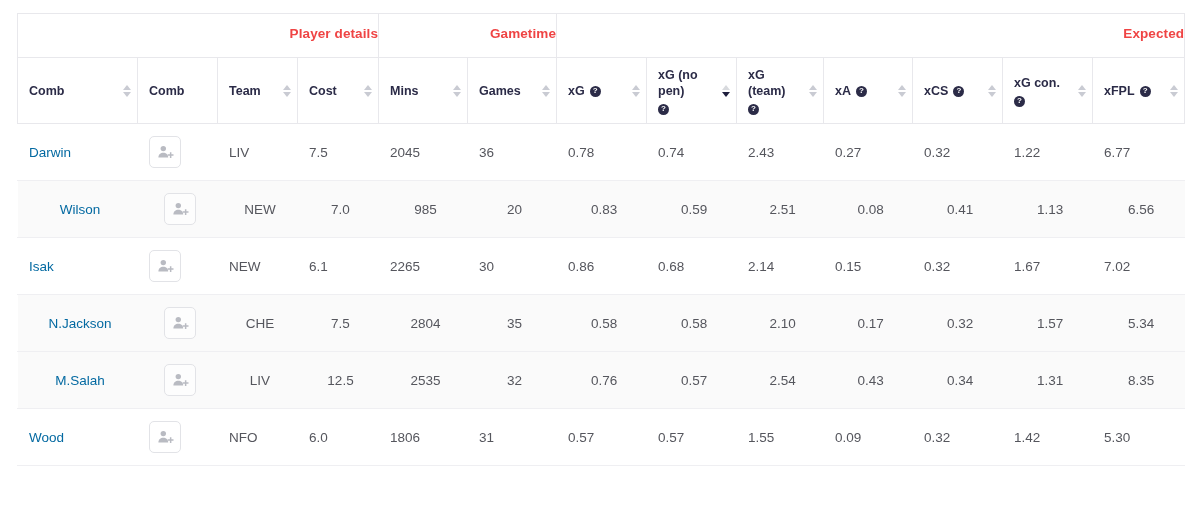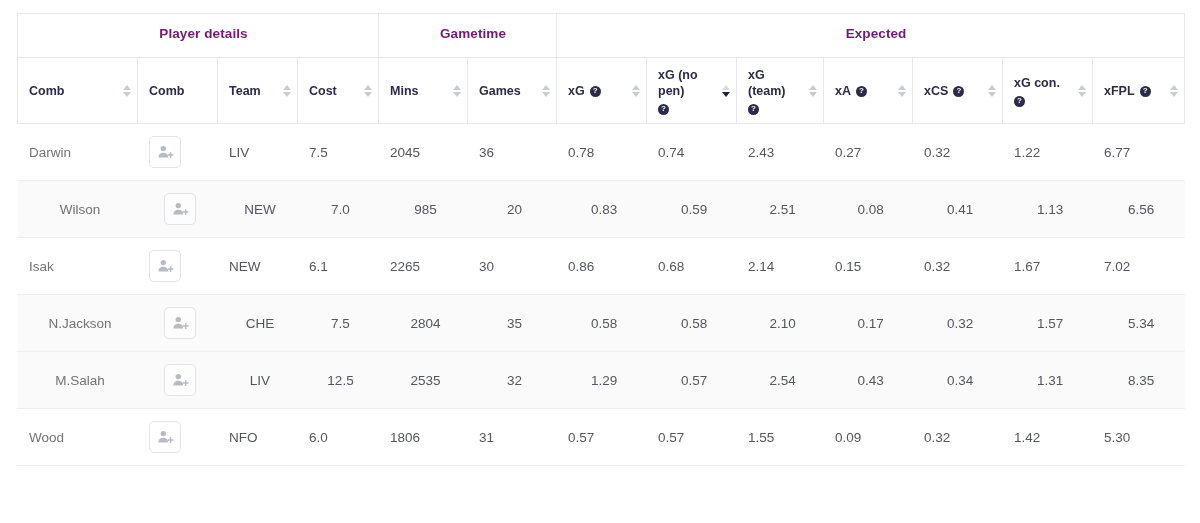--- a/index.html
+++ b/index.html
@@ -28,27 +28,27 @@
     border-collapse: collapse;
     table-layout: fixed;
     background: #ffffff;
   }
 
   
   thead tr.group-row th {
     background: #ffffff;
     border: 1px solid #e8e8ec;
     border-bottom: 1px solid #e8e8ec;
-    text-align: center;
+    text-align: right;
     vertical-align: middle;
     height: 44px;
     padding: 0 0 4px 11px;
     font-size: 13.5px;
     font-weight: 600;
-    color: #701a75;
+    color: #ef4444;
     letter-spacing: .1px;
   }
 
   
   thead tr.col-row th {
     background: #ffffff;
     border: 1px solid #e8e8ec;
     border-top: none;
     height: 66px;
     padding: 0 6px 0 11px;
@@ -128,21 +128,21 @@
     color: #55565d;
     border-left: 1px solid transparent;
     border-right: 1px solid transparent;
     border-bottom: 1px solid #efeff2;
     text-align: left;
     vertical-align: middle;
     white-space: nowrap;
   }
   tbody tr.even td { background: #fafafa; text-align: center; }
   tbody tr.odd  td { background: #ffffff; }
-  tbody td.name-cell { color: #737373; }
+  tbody td.name-cell { color: #0369a1; }
 
   
   .comb-btn {
     width: 32px;
     height: 32px;
     border: 1px solid #e2e3e7;
     border-radius: 5px;
     background: #ffffff;
     display: inline-flex;
     align-items: center;
@@ -437,21 +437,21 @@
               <svg width="17" height="17" viewBox="0 0 17 17" aria-hidden="true">
                 <circle cx="6.3" cy="4.6" r="2.7" fill="#b9bbc2"></circle>
                 <path d="M1.4 13.4c0-2.9 2.2-4.6 4.9-4.6s4.9 1.7 4.9 4.6z" fill="#b9bbc2"></path>
                 <path d="M12.9 8.2h1.5v2.1h2.1v1.5h-2.1v2.1h-1.5v-2.1h-2.1v-1.5h2.1z" fill="#b9bbc2"></path>
               </svg>
             </button></td>
           <td>LIV</td>
           <td>12.5</td>
           <td>2535</td>
           <td>32</td>
-          <td>1.29</td>
+          <td>0.76</td>
           <td>0.57</td>
           <td>2.54</td>
           <td>0.43</td>
           <td>0.34</td>
           <td>1.31</td>
           <td>8.35</td>
         </tr>
         <tr class="odd">
           <td class="name-cell">Wood</td>
           <td><button class="comb-btn">

